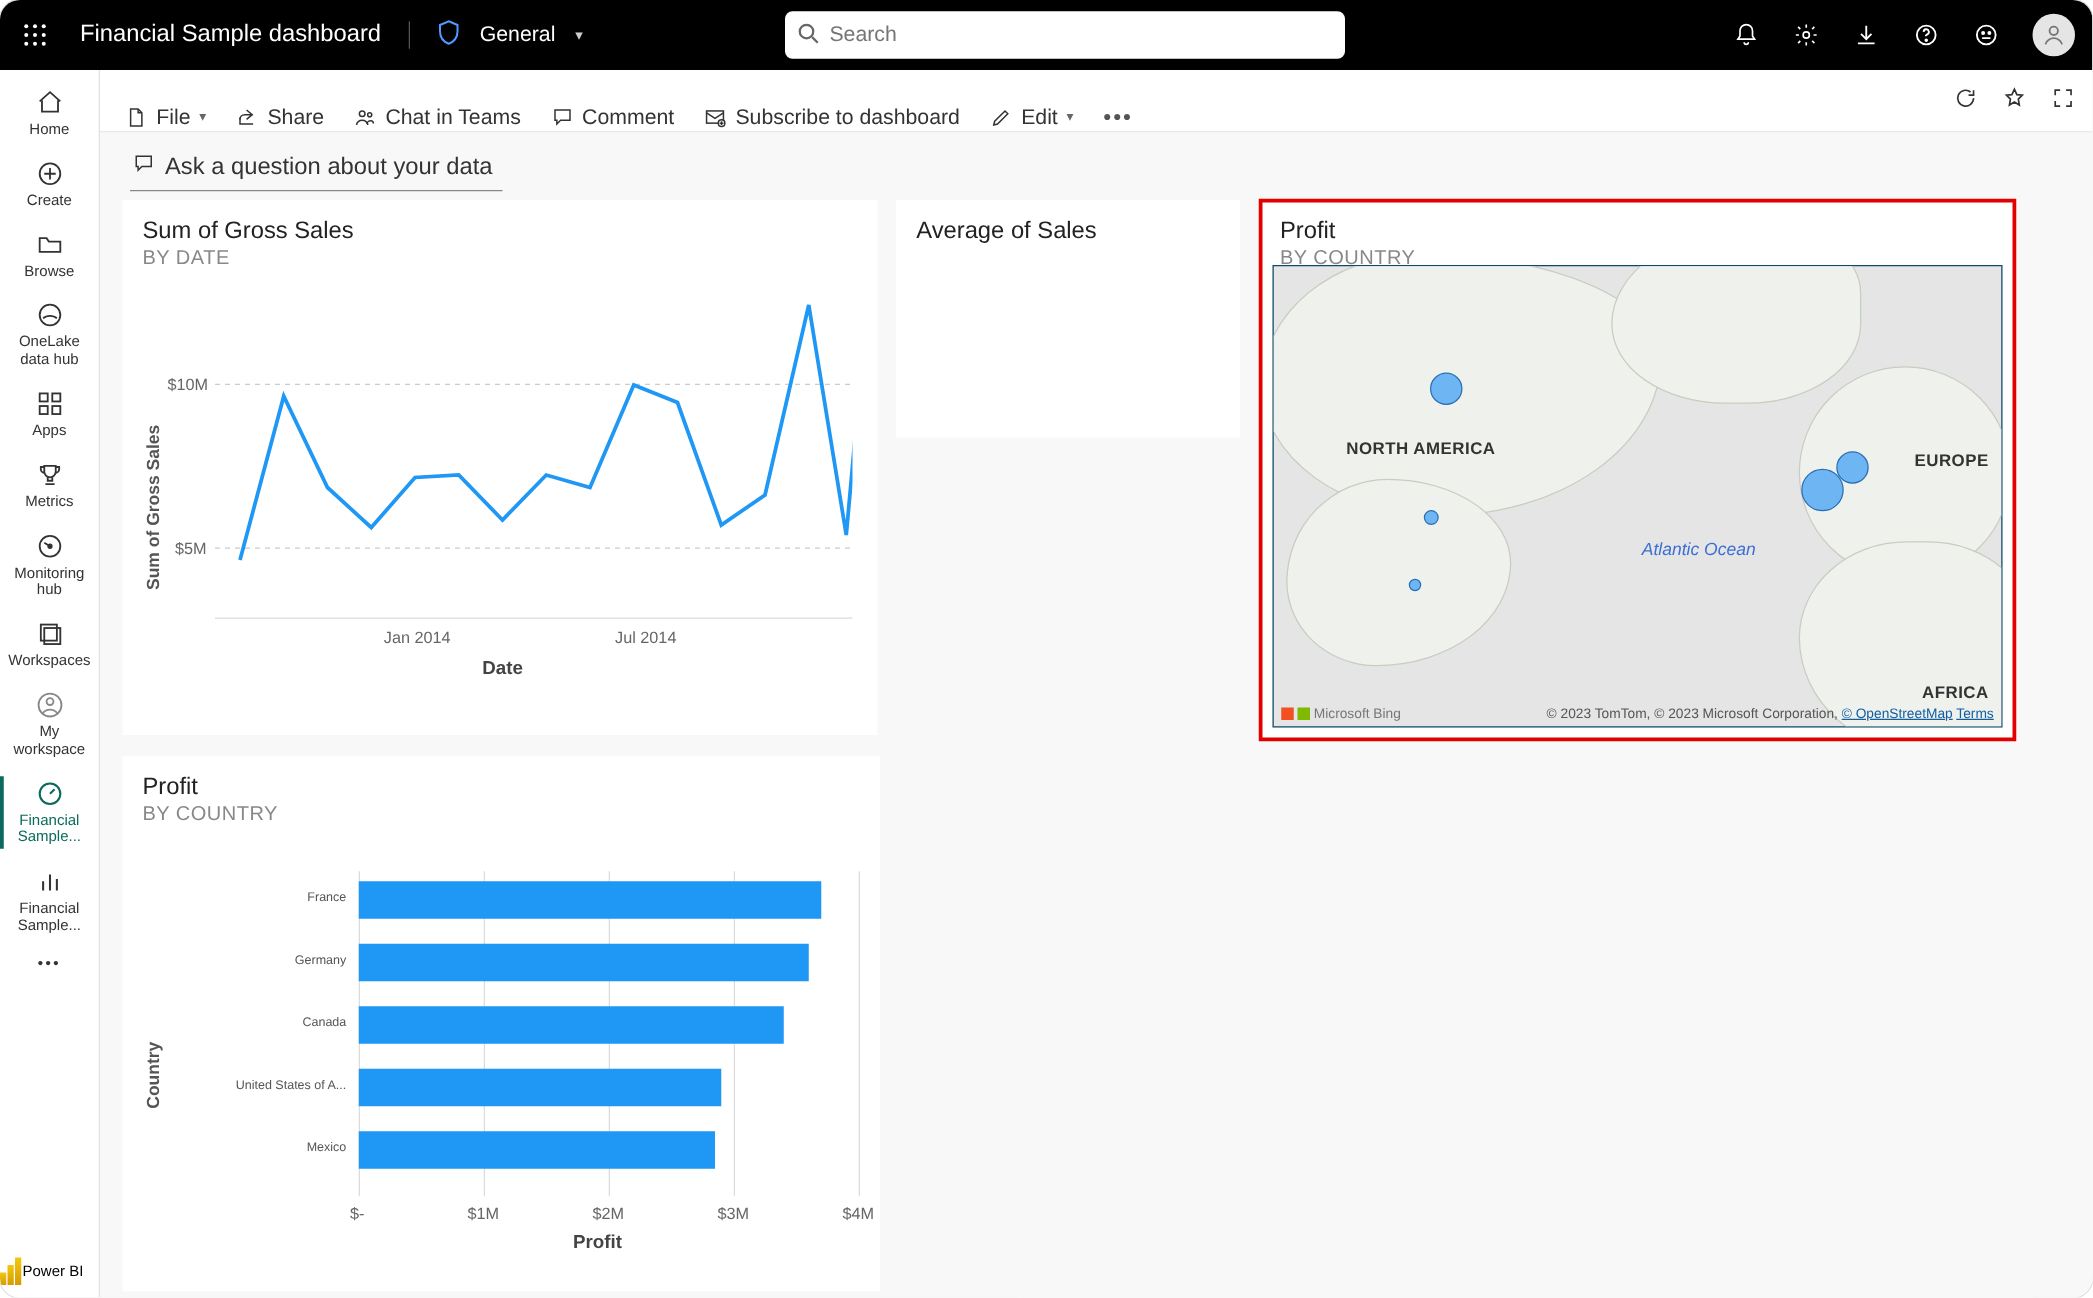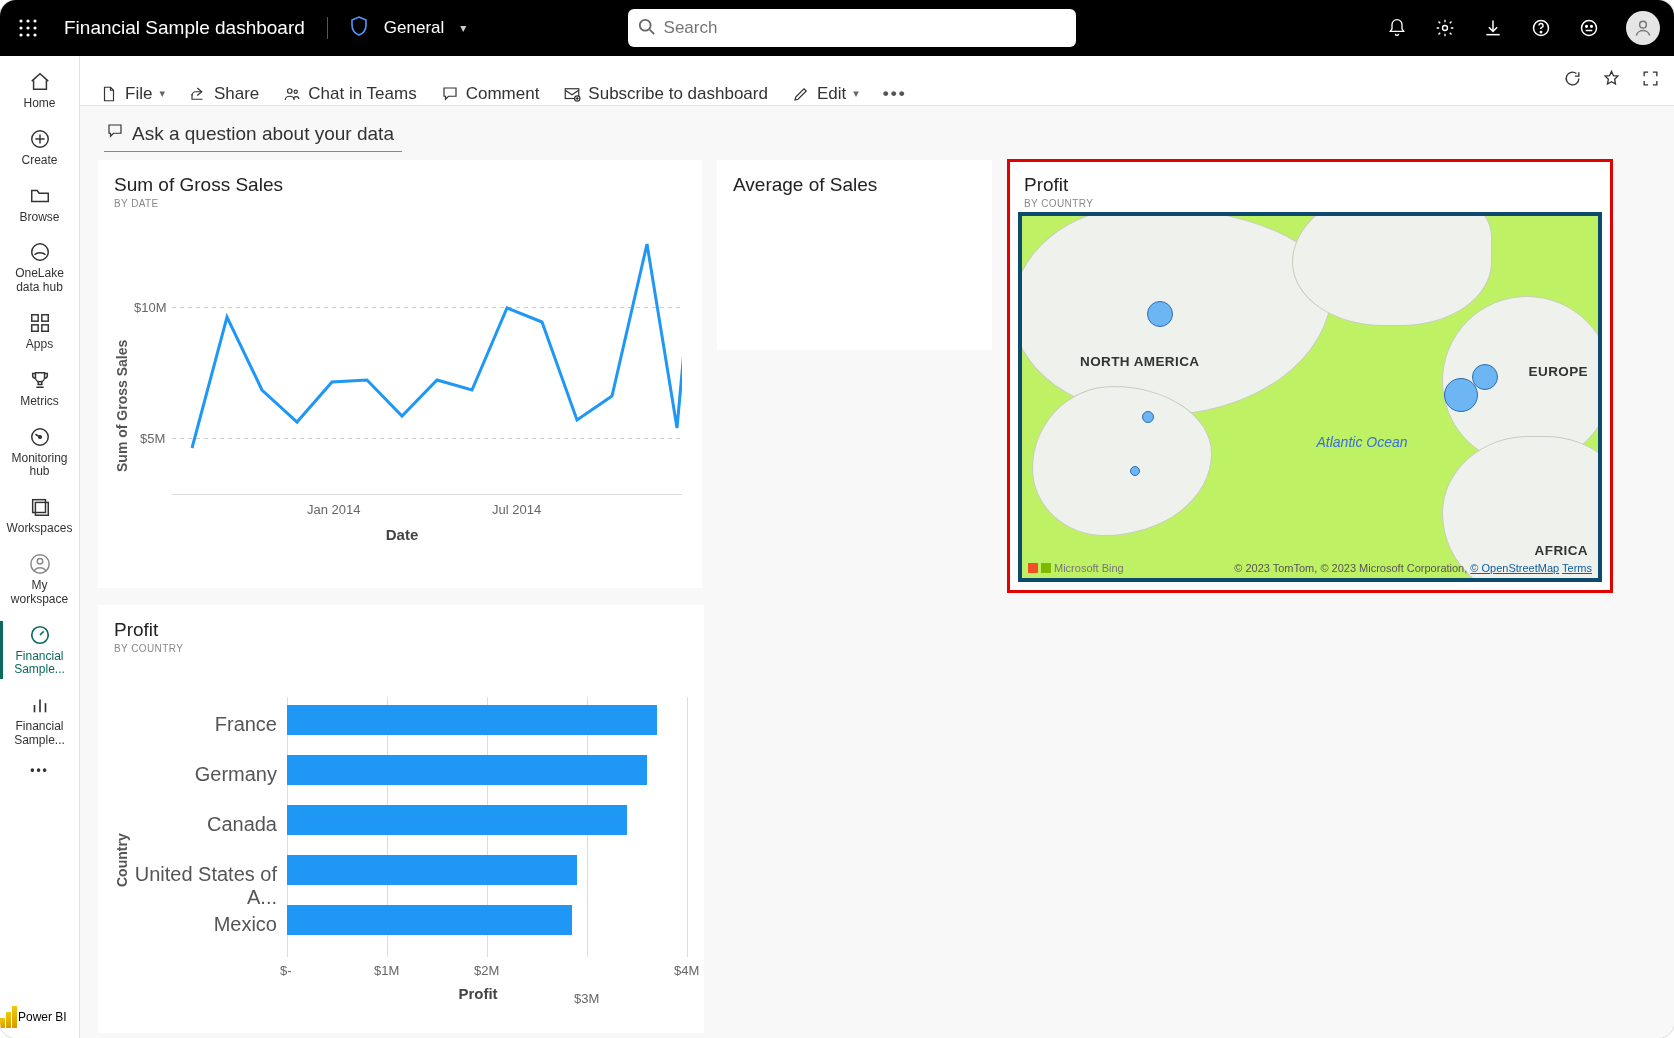--- a/index.html
+++ b/index.html
@@ -33,41 +33,41 @@
   .cmdbar { position:absolute; top:56px; left:80px; right:0; height:50px; border-bottom:1px solid #e1e1e1; background:#fff; display:flex; align-items:center; padding:0 14px; gap:12px; color:#333; }
   .cmdbar .cmd { display:flex; align-items:center; gap:7px; font-size:17px; padding:4px 6px; cursor:pointer;margin-top:26px;}
   .cmdbar .cmd .cic { display:flex; align-items:center;}
   .cmdbar .right { margin-left:auto; display:flex; gap:20px; align-items:center; }
   
   .canvas { position:absolute; top:106px; left:80px; right:0; bottom:0; background:#f8f8f8; overflow:hidden; border-radius: 0 0 14px 0;}
   .qna-row { padding:14px 0 0 24px;}
   .qna { display:inline-flex; align-items:center; gap:8px; color:#333; font-size:19px; border-bottom:1px solid #888; padding:2px 8px 6px 2px;}
   .tile { position:absolute; background:#fff; }
   .tile .ttitle { font-size:19px; color:#222; padding:14px 16px 0 16px;}
-  .tile .tsub  { font-size:10px; color:#888; padding:2px 16px 0 16px; letter-spacing:0.4px;}
+  .tile .tsub  { font-size:16px; color:#888; padding:2px 16px 0 16px; letter-spacing:0.4px;}
   .highlight { outline:3px solid #e30000; outline-offset:-2px;}
   
   .chart-body { position:absolute; left:14px; right:10px; top:52px; bottom:10px;}
   .ytitle { position:absolute; transform:rotate(-90deg); transform-origin:left top; font-size:14px; color:#555; font-weight:600;}
   .xtitle { position:absolute; left:0; right:0; text-align:center; font-size:15px; color:#444; font-weight:600;}
   
   .kpi-val { font-size:52px; font-weight:300; color:#222; text-align:center; padding-top:28px;}
   
-  .map-body { position:absolute; left:10px; right:10px; top:52px; bottom:10px; border:4px solid #0c4a6e; background:#bef264; overflow:hidden;}
+  .map-body { position:absolute; left:10px; right:10px; top:52px; bottom:10px; border:1px solid #0c4a6e; background:#e5e5e5; overflow:hidden;}
   .land { position:absolute; background:#eff1ec; border:1px solid #c7cdbf;}
   .maplabel { position:absolute; font-size:13.5px; font-weight:700; color:#333; letter-spacing:0.4px;}
   .ocean-label { position:absolute; color:#3b6fd6; font-style:italic; font-size:14px; text-align:center;}
   .bubble { position:absolute; border-radius:50%; background:#6eb5f3; border:1.5px solid #2a6fb5;}
   .map-credit { position:absolute; font-size:11px; color:#555;}
   .map-credit a { color:#115ea3; text-decoration:underline;}
   .bing { position:absolute; left:6px; bottom:4px; font-size:11px; color:#777; display:flex; align-items:center; gap:3px;}
   .bing-sq { width:10px; height:10px; display:inline-block; }
   
   .hbar { position:absolute; background:#1f97f4; height:30px;}
-  .hbar-label { position:absolute; font-size:20px; color:#555; text-align:right;}
+  .hbar-label { position:absolute; font-size:10px; color:#555; text-align:right;}
   .gridline { position:absolute; background:#dcdcdc;}
   .ticklab { position:absolute; font-size:13px; color:#666;}
   .dots3 { letter-spacing:2px; font-weight:700; }
   
   .page-round { border-radius:16px; overflow:hidden; width:1674px; height:1038px; position:relative; box-shadow:0 0 0 1px #ddd;}
 </style>
 </head>
 <body>
 <div class="page-round">
 
@@ -438,21 +438,21 @@
       <div class="hbar-label" style="left:20px; top:156px; width:145px;">Canada</div>
       <div class="hbar" style="left:175px; top:148px; width:340px;"></div>
       <div class="hbar-label" style="left:20px; top:206px; width:145px;">United States of A...</div>
       <div class="hbar" style="left:175px; top:198px; width:290px;"></div>
       <div class="hbar-label" style="left:20px; top:256px; width:145px;">Mexico</div>
       <div class="hbar" style="left:175px; top:248px; width:285px;"></div>
 
       <div class="ticklab" style="left:168px; top:306px;">$-</div>
       <div class="ticklab" style="left:262px; top:306px;">$1M</div>
       <div class="ticklab" style="left:362px; top:306px;">$2M</div>
-      <div class="ticklab" style="left:462px; top:306px;margin-top:28px;">$3M</div>
+      <div class="ticklab" style="left:462px; top:306px;">$3M</div>
       <div class="ticklab" style="left:562px; top:306px;">$4M</div>
       <div class="xtitle" style="top:328px; left:150px;">Profit</div>
     </div>
   </div>
 
 </div>
 
 </div>
 
 </body></html>

